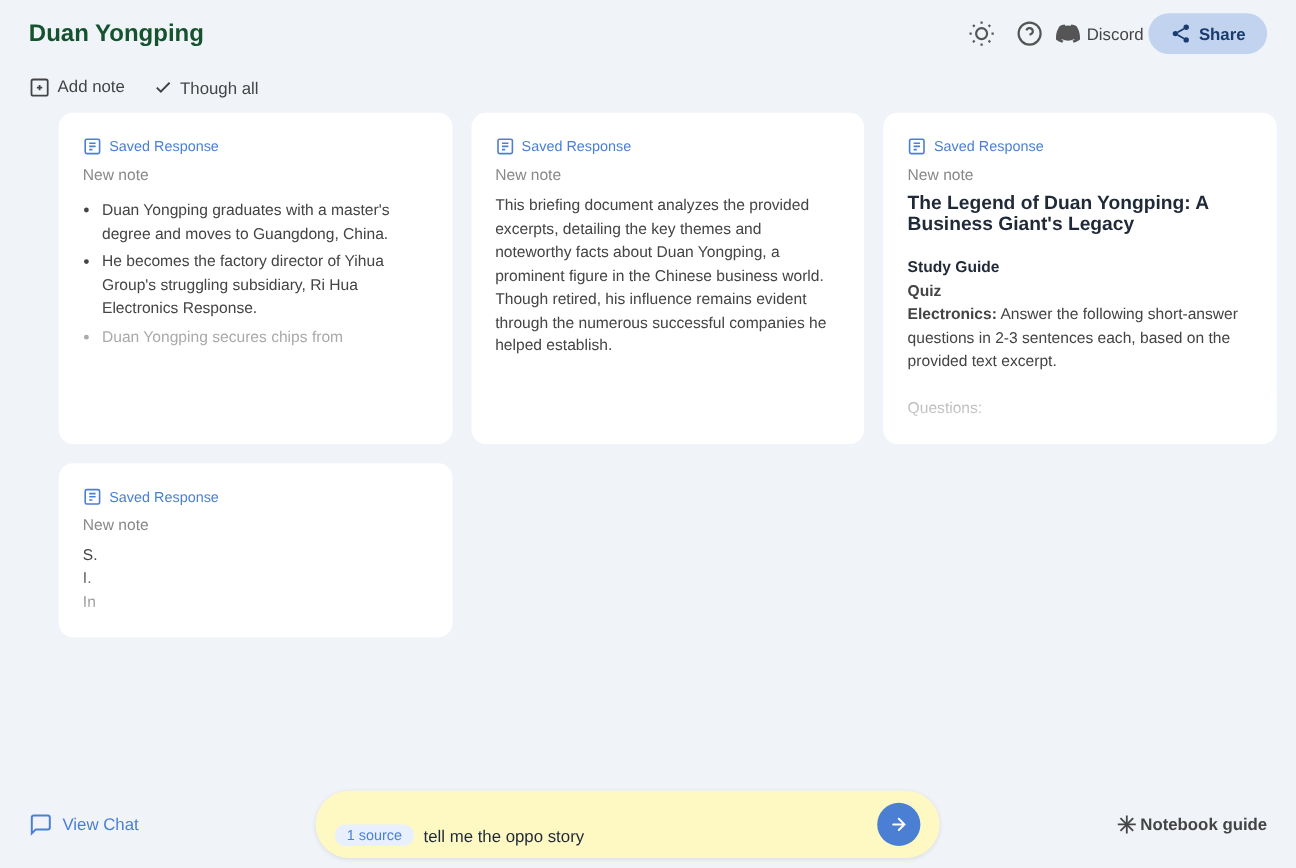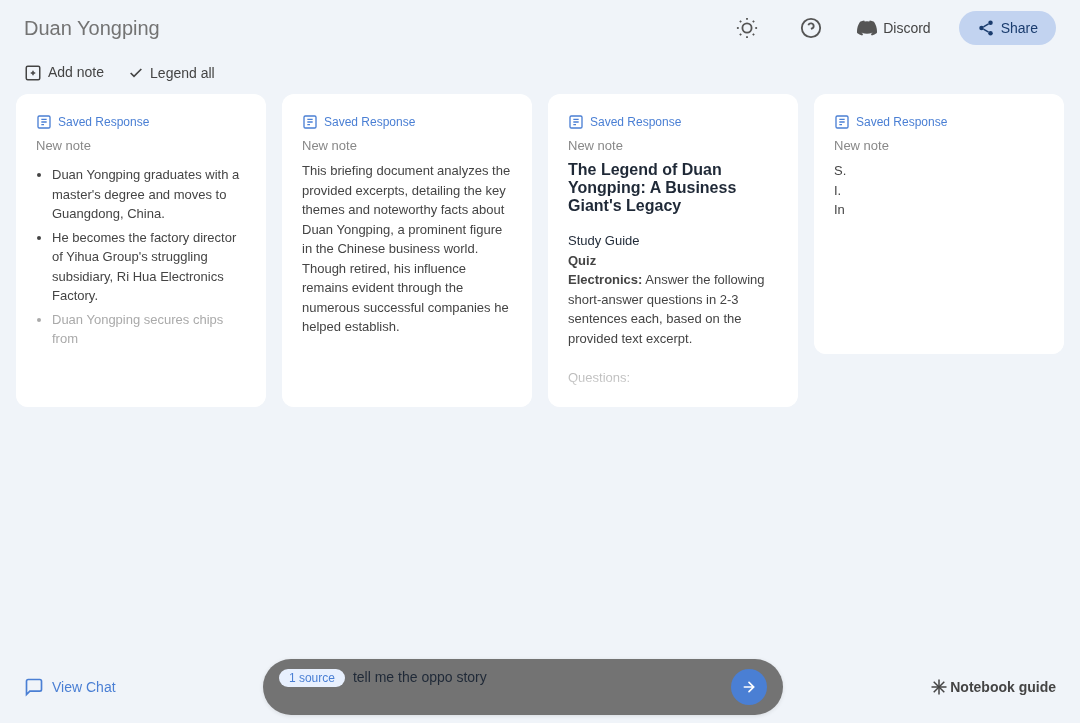--- a/index.html
+++ b/index.html
@@ -16,27 +16,27 @@
     .header {
       display: flex;
       align-items: center;
       justify-content: space-between;
       padding: 12px 24px;
       background: #f0f4f9;
       height: 56px;
     }
     .header-title {
       font-size: 20px;
-      font-weight: 400;
-      color: #737373;
+      font-weight: 700;
+      color: #14532d;
     }
     .header-actions {
       display: flex;
       align-items: center;
-      gap: 28px;
+      gap: 4px;
     }
     .header-icon-btn {
       background: none;
       border: none;
       cursor: pointer;
       color: #444;
       display: flex;
       align-items: center;
       justify-content: center;
       width: 36px;
@@ -55,21 +55,21 @@
     }
     .share-btn {
       display: flex;
       align-items: center;
       gap: 6px;
       background: #c2d3f0;
       border: none;
       border-radius: 20px;
       padding: 8px 18px;
       font-size: 14px;
-      font-weight: 400;
+      font-weight: 700;
       color: #1a3c6e;
       cursor: pointer;
       justify-content: center;
     }
 
     
     .toolbar {
       display: flex;
       align-items: center;
       padding: 8px 24px 12px;
@@ -121,21 +121,21 @@
       color: #1f2937;
       margin-bottom: 4px;
     }
     .card-content {
       font-size: 13px;
       color: #444;
       line-height: 1.5;
       overflow: hidden;
     }
     .card-content h4 {
-      font-weight: 400;
+      font-weight: 700;
       color: #1f2937;
       margin-top: 4px;
     }
     .card-content .year {
       font-weight: 700;
       margin-bottom: 4px;
     }
     .card-content ul {
       padding-left: 16px;
       margin-top: 4px;
@@ -186,22 +186,22 @@
       gap: 8px;
       background: none;
       border: none;
       cursor: pointer;
       color: #4a7fd4;
       font-size: 14px;
       font-weight: 500;
     }
     .input-area {
       display: flex;
-      align-items: flex-start;
-      background: #737373;
+      align-items: flex-end;
+      background: #fef9c3;
       border-radius: 28px;
       padding: 10px 16px;
       width: 520px;
       gap: 8px;
       box-shadow: 0 1px 4px rgba(0,0,0,0.1);
     }
     .source-badge {
       background: #e8f0fe;
       color: #4a7fd4;
       border-radius: 12px;
@@ -241,22 +241,23 @@
       color: #444;
       font-size: 14px;
       font-weight: 700;
     }
 
     .grid-wrapper {
       padding: 0 16px 16px;
     }
     .grid-all {
       display: grid;
-      grid-template-columns: repeat(4, 1fr);
+      grid-template-columns: repeat(3, 1fr);
       gap: 16px;
+      margin-left: 33px;
     }
   </style>
 </head>
 <body>
 
 <div class="header">
   <span class="header-title">Duan Yongping</span>
   <div class="header-actions">
     <button class="header-icon-btn" title="Theme">
       <svg width="22" height="22" viewBox="0 0 24 24" fill="none" stroke="#555" stroke-width="2">
@@ -303,42 +304,42 @@
       <rect x="3" y="3" width="18" height="18" rx="2"></rect>
         <line x1="9" y1="12" x2="15" y2="12"></line>
         <line x1="12" y1="9" x2="12" y2="15"></line>
     </svg>
     <span>Add note</span>
   </button>
   <button class="toolbar-btn">
     <svg width="16" height="16" viewBox="0 0 24 24" fill="none" stroke="#444" stroke-width="2.5">
       <polyline points="20 6 9 17 4 12"></polyline>
     </svg>
-    <span>Legend all</span>
+    <span>Though all</span>
   </button>
 </div>
 
 <div class="grid-wrapper">
   <div class="grid-all">
 
     <div class="card">
       <div class="card-badge">
         <svg width="16" height="16" viewBox="0 0 24 24" fill="none" stroke="#4a7fd4" stroke-width="2">
           <rect x="3" y="3" width="18" height="18" rx="2"></rect>
             <line x1="8" y1="8" x2="16" y2="8"></line>
             <line x1="8" y1="12" x2="16" y2="12"></line>
             <line x1="8" y1="16" x2="12" y2="16"></line>
         </svg>
         <span>Saved Response</span>
       </div>
       <div class="card-subtitle">New note</div>
       <div class="card-content">
         <ul>
           <li>Duan Yongping graduates with a master's degree and moves to Guangdong, China.</li>
-          <li>He becomes the factory director of Yihua Group's struggling subsidiary, Ri Hua Electronics Factory.</li>
+          <li>He becomes the factory director of Yihua Group's struggling subsidiary, Ri Hua Electronics Response.</li>
           <li class="faded">Duan Yongping secures chips from</li>
         </ul>
       </div>
       <div class="card-fade"></div>
     </div>
 
     <div class="card">
       <div class="card-badge">
         <svg width="16" height="16" viewBox="0 0 24 24" fill="none" stroke="#4a7fd4" stroke-width="2">
           <rect x="3" y="3" width="18" height="18" rx="2"></rect>

